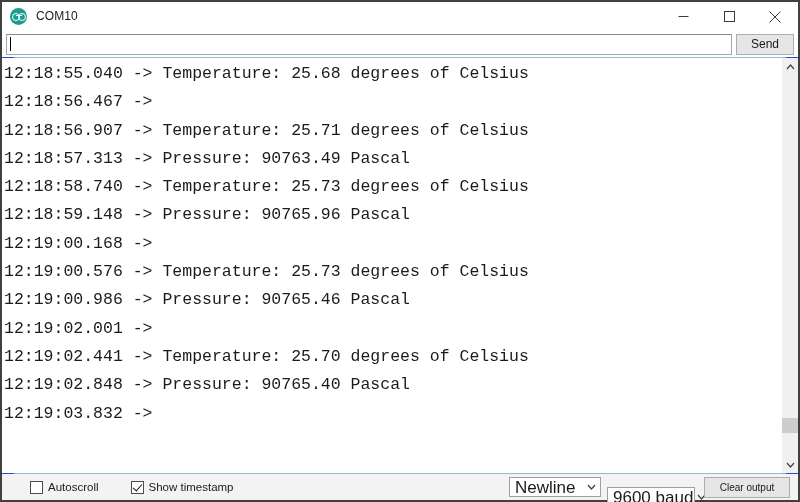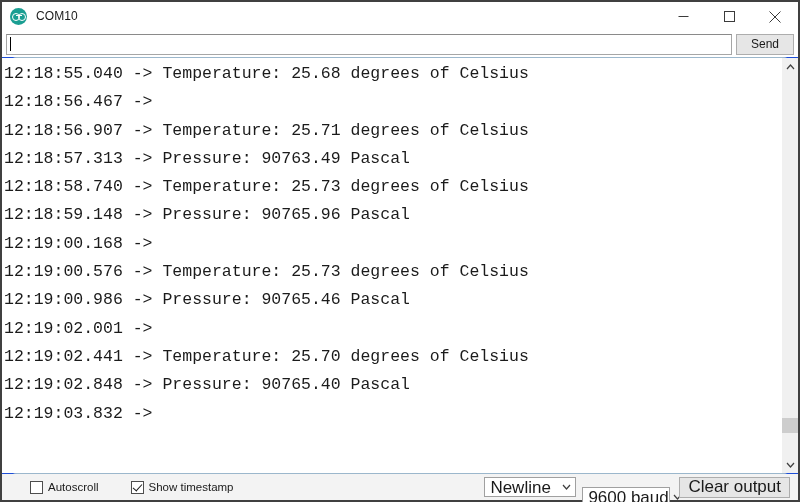--- a/index.html
+++ b/index.html
@@ -245,21 +245,21 @@
     flex: 0 0 auto;
   }
   .combo-newline { width: 92px; }
   .combo-baud { width: 88px; margin-top: 20px; }
 
   .clear-btn {
     height: 21px;
     min-width: 86px;
     background: #e6e6e6;
     border: 1px solid #adadad;
-    font-size: 17px;
+    font-size: 10px;
     color: #1a1a1a;
     display: flex;
     align-items: center;
     justify-content: center;
     padding: 0 8px;
     cursor: default;
     flex: 0 0 auto;
     margin-left: 3px;
     margin-right: 3px;
   }

